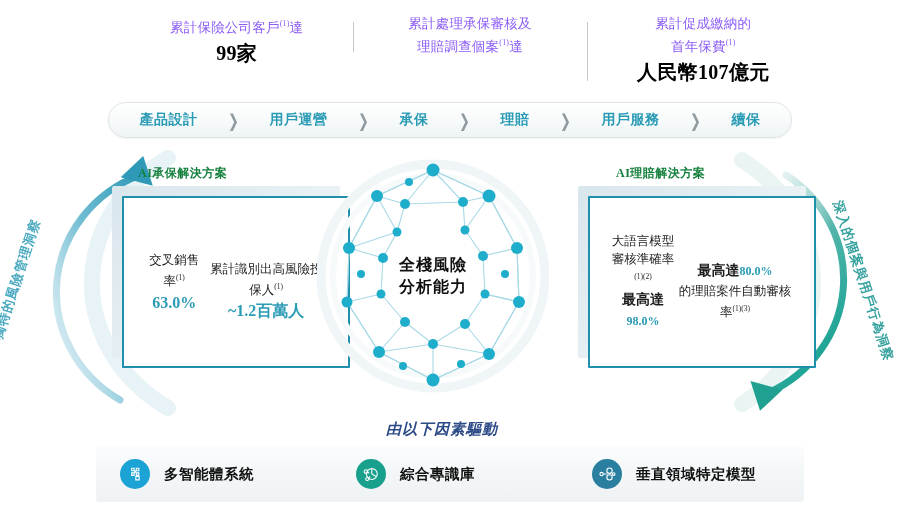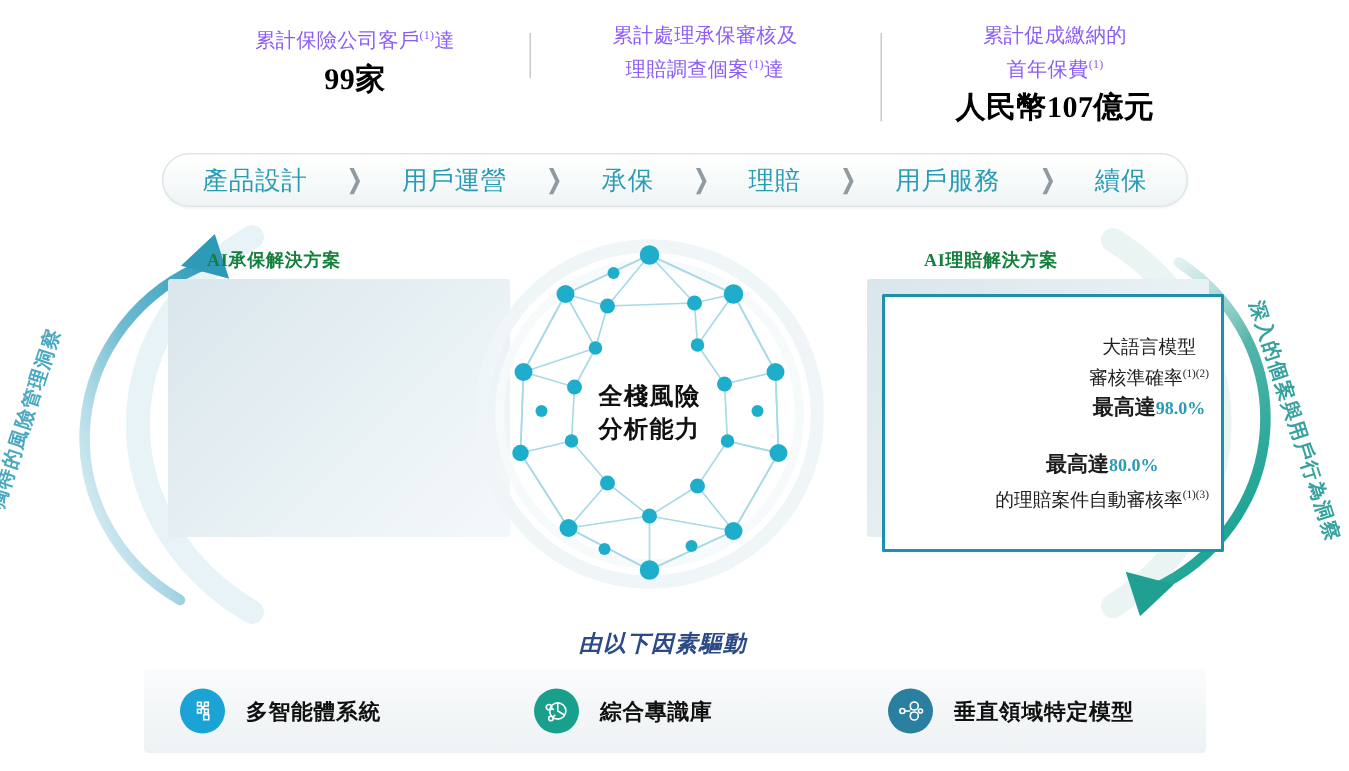--- a/index.html
+++ b/index.html
@@ -76,22 +76,22 @@
     height: 36px;
     border: 1px solid #dfe4e6;
     border-radius: 18px;
     background: linear-gradient(180deg, #ffffff 0%, #f7fafa 55%, #eef3f4 100%);
     display: flex;
     align-items: center;
     justify-content: space-evenly;
     box-shadow: 0 1px 2px rgba(0,0,0,.05);
   }
   .process-step {
-    font-size: 17px;
-    font-weight: normal;
+    font-size: 14px;
+    font-weight: bold;
     color: #2a9bb5;
     letter-spacing: .5px;
     white-space: nowrap;
   }
   .process-chevron {
     font-size: 13px;
     color: #8f9ba0;
     font-weight: bold;
     transform: scaleY(1.35);
   }
@@ -147,24 +147,24 @@
   }
   .panel-shadow.left  { left: 112px; top: 186px; width: 228px; height: 172px; }
   .panel-shadow.right { left: 578px; top: 186px; width: 228px; height: 172px; }
 
   .panel-box {
     position: absolute;
     background: #ffffff;
     border: 2px solid #1f8fae;
     border-radius: 1px;
     display: flex;
-    flex-direction: column;
-    align-items: flex-end;
+    flex-direction: row;
+    align-items: center;
     justify-content: center;
-    padding: 10px 8px;
+    padding: 10px 20px;
   }
   .panel-box.left  { left: 122px; top: 196px; width: 228px; height: 172px; }
   .panel-box.right { left: 588px; top: 196px; width: 228px; height: 172px; }
 
   .metric-block { text-align: center; }
   .metric-block + .metric-block { margin-top: 17px; }
 
   .metric-label {
     font-family: "Liberation Serif", "DejaVu Serif", serif;
     font-size: 12.5px;
@@ -338,20 +338,37 @@
 
     <path d="M 786 175 A 132 126 0 0 1 768 393" fill="none" stroke="url(#gradRight)" stroke-width="7" stroke-linecap="round"></path>
     <polygon points="766,412 746,388 779,384" fill="#1fa091" transform="rotate(22 766 396)"></polygon>
   </svg>
 
   <div class="side-label left">獨特的風險管理洞察</div>
   <div class="side-label right">深入的個案與用戶行為洞察</div>
 
   <div class="panel-title left">AI承保解決方案</div>
   <div class="panel-shadow left"></div>
+  <div class="panel-box left">
+
+    <div class="metric-block">
+      <div class="metric-label">
+        <span>交叉銷售率</span><sup>(1)</sup>
+      </div>
+      <div class="metric-value">63.0%</div>
+    </div>
+
+    <div class="metric-block">
+      <div class="metric-label">
+        <span>累計識別出高風險投保人</span><sup>(1)</sup>
+      </div>
+      <div class="metric-value">~1.2百萬人</div>
+    </div>
+
+  </div>
 
   <div class="panel-title right">AI理賠解決方案</div>
   <div class="panel-shadow right"></div>
   <div class="panel-box right">
 
     <div class="metric-block">
       <div class="metric-label">大語言模型</div>
       <div class="metric-label">
         <span>審核準確率</span><sup>(1)(2)</sup>
       </div>

